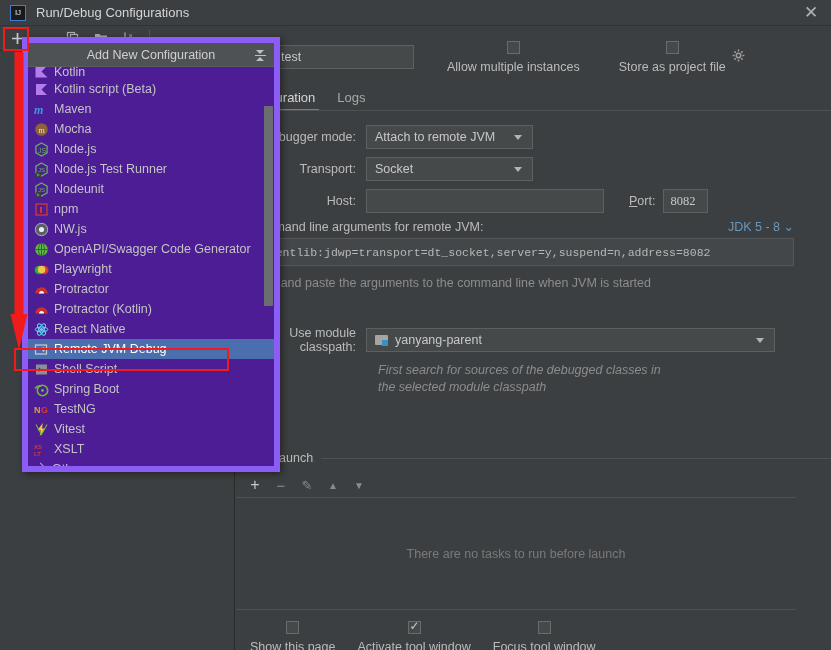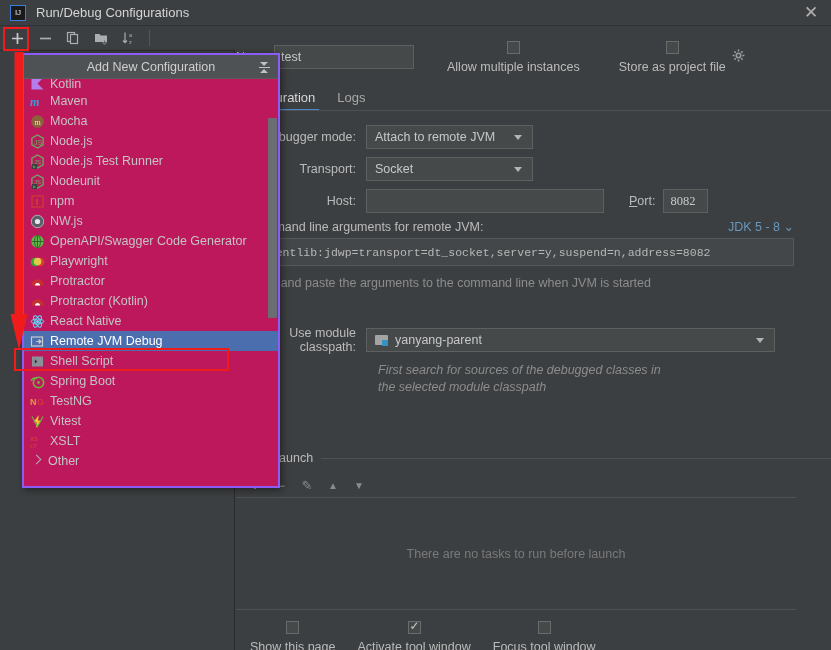--- a/index.html
+++ b/index.html
@@ -182,22 +182,22 @@
     position: absolute; left: 14px; top: 600px; width: 570px; height: 22px;
     display: flex; align-items: center; gap: 22px;
   }
   .watermark {
     position: absolute; right: 14px; top: 622px;
     color: #b5b5b5; font-size: 13px;
   }
 
   
   .popup {
-    position: absolute; left: 22px; top: 53px; width: 258px; height: 435px;
-    background: #be185d; border: 2px solid #8b5cf6;
+    position: absolute; left: 22px; top: 37px; width: 258px; height: 435px;
+    background: #4c1d95; border: 6px solid #8b5cf6;
     box-shadow: 2px 2px 7px rgba(0,0,0,0.45);
     overflow: hidden;
   }
   .popup-head {
     height: 24px; background: #4e5254; display: flex; align-items: center;
     justify-content: center; position: relative; color: #cfcfcf;
     border-bottom: 1px solid #5a5d5e;
   }
   .popup-head .collapse {
     position: absolute; right: 6px; top: 3px; width: 16px; height: 18px;
@@ -432,20 +432,28 @@
 
       <div class="pitem" style="height:12px;align-items:flex-end;">
         <span class="ico" style="top:-3px;">
           <svg width="15" height="15" viewBox="0 0 15 15">
               <path d="M1.5 1.5h12L7.5 7.5l6 6h-12z" fill="#b57ceb"></path>
             </svg>
         </span>
         <span class="txt">Kotlin</span>
       </div>
 
+      <div class="pitem">
+        <span class="ico">
+          <svg width="15" height="15" viewBox="0 0 15 15">
+              <path d="M2 2h11L7.5 7.5 13 13H2z" fill="#b57ceb"></path>
+            </svg>
+        </span>
+        <span class="txt">Kotlin script (Beta)</span>
+      </div>
 
       <div class="pitem">
         <span class="ico">
           <svg width="15" height="15" viewBox="0 0 15 15">
               <text x="0" y="12" font-size="12" font-style="italic" font-weight="bold" fill="#3a9bd9" font-family="Liberation Serif">m</text>
             </svg>
         </span>
         <span class="txt">Maven</span>
       </div>
 

